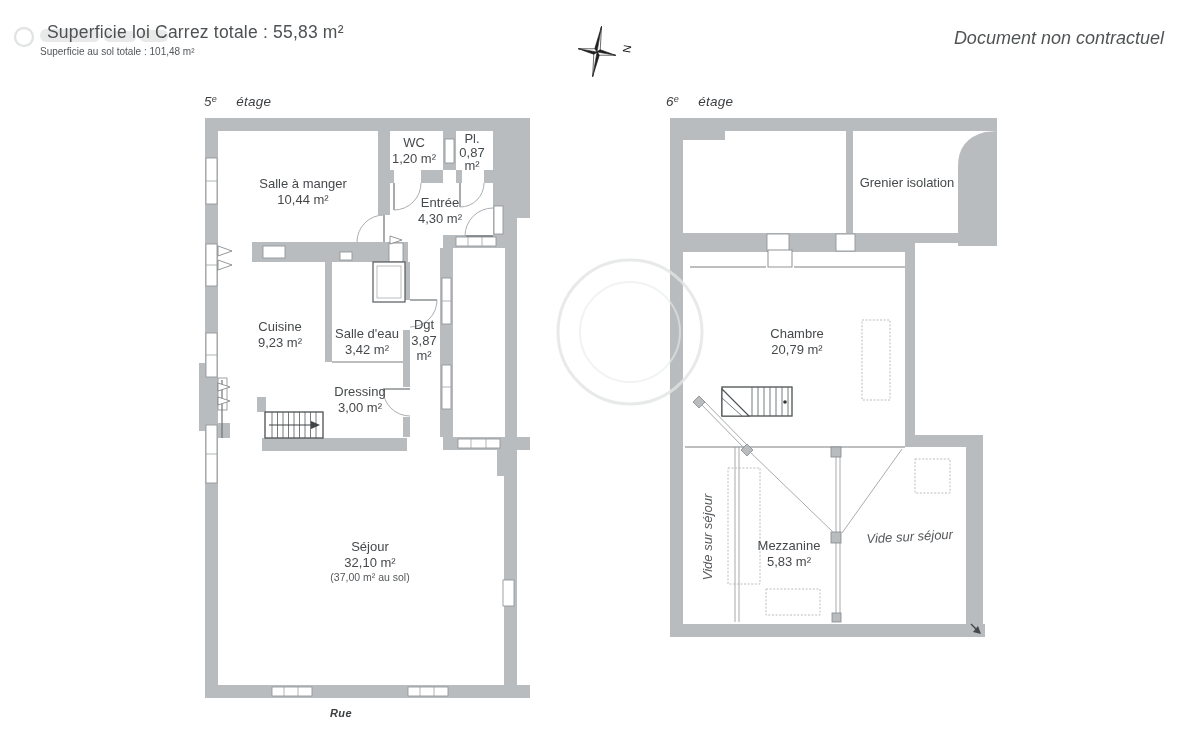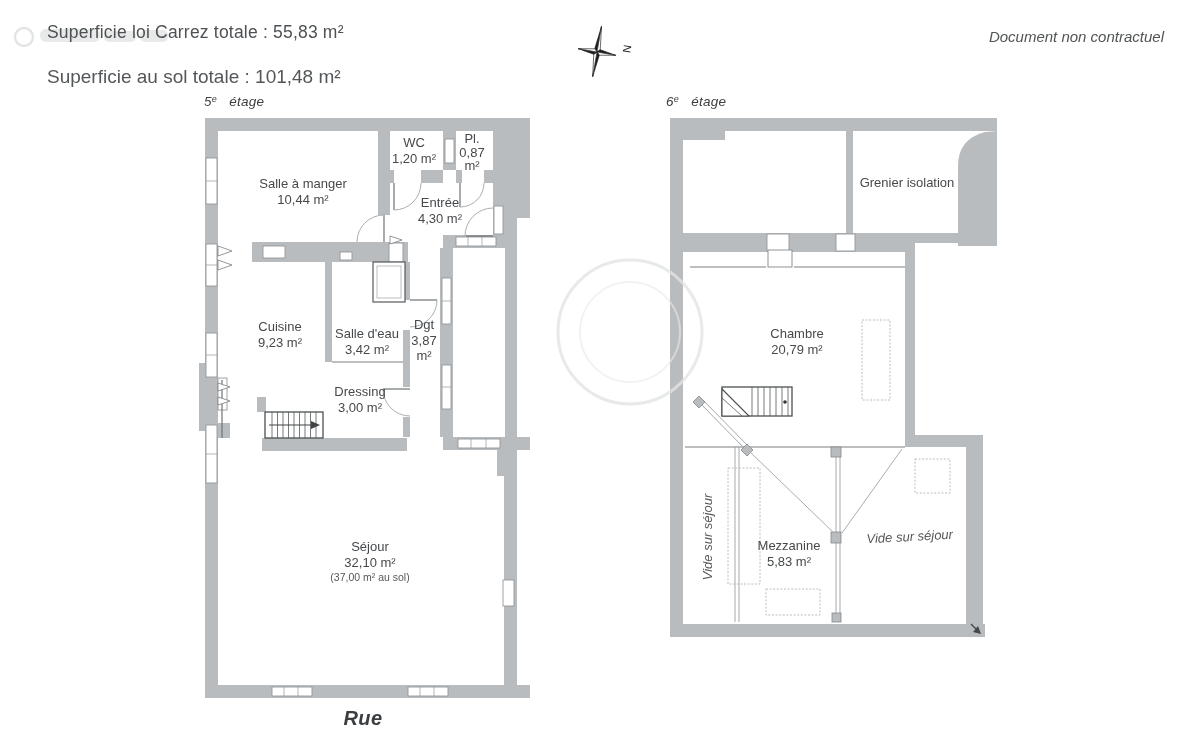--- a/index.html
+++ b/index.html
@@ -1,25 +1,25 @@
 <!DOCTYPE html>
 <html><head>
 <meta charset="utf-8">
 <style>
   html,body{margin:0;padding:0;}
   body{width:1200px;height:754px;position:relative;background:#ffffff;
        font-family:"Liberation Sans",sans-serif;overflow:hidden;color:#46494c;}
   .abs{position:absolute;}
   .hline1{left:47px;top:22px;font-size:17.5px;letter-spacing:.2px;color:#4e5154;}
-  .hline2{left:47px;top:46px;font-size:19px;color:#54575a;margin-top:20px;}
-  .disclaimer{right:36px;top:28px;font-size:15px;font-style:italic;color:#515456;}
+  .hline2{left:40px;top:46px;font-size:10px;color:#54575a;}
+  .disclaimer{right:36px;top:28px;font-size:18px;font-style:italic;color:#515456;}
   .floor-title{font-style:italic;font-size:13.5px;color:#3d4043;letter-spacing:.3px;}
   .floor-title .sup{font-size:9px;vertical-align:4px;}
-  .floor-title .word{margin-left:12px;}
-  .rue{left:330px;top:707px;width:66px;text-align:center;font-size:20px;
+  .floor-title .word{margin-left:19px;}
+  .rue{left:330px;top:707px;width:66px;text-align:left;font-size:11px;
        font-style:italic;font-weight:600;color:#3b3e40;letter-spacing:.4px;}
   svg{display:block;}
   svg text{font-family:"Liberation Sans",sans-serif;}
   .rname,.rarea{font-size:13px;fill:#46494c;}
   .rnote{font-size:10.5px;fill:#55585b;}
   .vide{font-size:13px;fill:#55585b;font-style:italic;}
   .wall{fill:#b9bcbe;}
   .ws{fill:#ffffff;stroke:#94989a;stroke-width:.9;}
   .box{fill:#ffffff;stroke:#8f9395;stroke-width:1;}
   .tl{stroke:#7a7e80;stroke-width:1.2;fill:none;}

